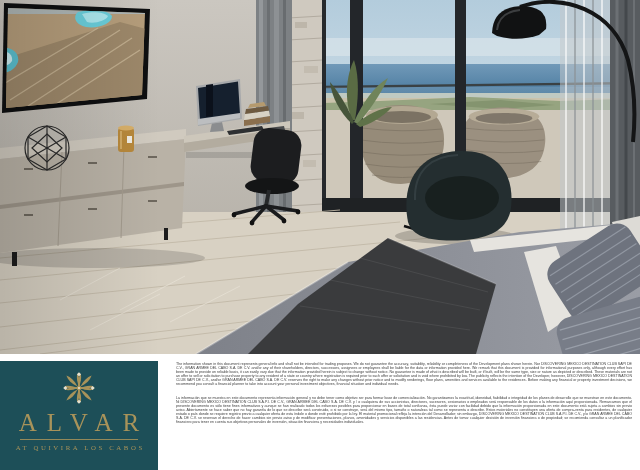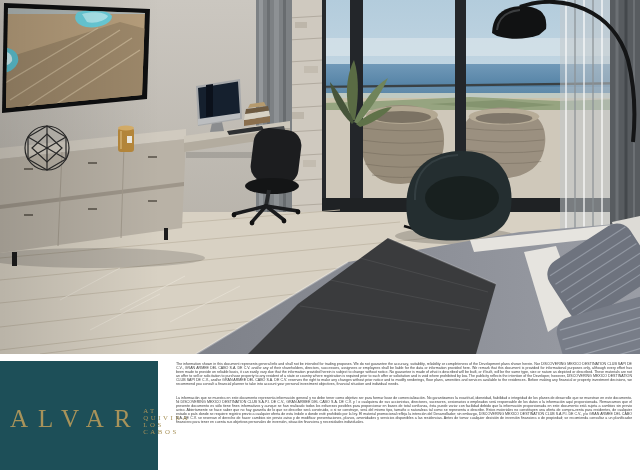--- a/index.html
+++ b/index.html
@@ -1,20 +1,20 @@
 <!DOCTYPE html>
 <html><head>
 <meta charset="utf-8">
 <style>
   html,body{margin:0;padding:0;background:#ffffff;}
   .page{position:relative;width:640px;height:470px;background:#ffffff;overflow:hidden;
         font-family:"Liberation Sans",sans-serif;}
   .photo{position:absolute;left:0;top:0;width:640px;height:354px;display:block;}
   .logo-box{position:absolute;left:0;top:361px;width:158px;height:109px;
-            display:flex;align-items:center;justify-content:flex-start;
+            display:flex;flex-direction:column;align-items:center;justify-content:flex-start;
             padding-top:6px;box-sizing:border-box;}
   .brand-name{font-family:"Liberation Serif",serif;font-size:25px;line-height:26px;
               letter-spacing:10px;padding-left:10px;margin-top:1px;font-weight:400;}
   .brand-divider{width:118px;height:1px;margin-top:3px;opacity:.85;}
   .brand-tagline{font-family:"Liberation Serif",serif;font-size:6.8px;letter-spacing:2.6px;
                  padding-left:2.6px;margin-top:4px;font-weight:400;}
   .disclaimer{position:absolute;left:176px;top:363px;width:456px;color:#3b3b3b;
               font-size:3.6px;line-height:1.09;text-align:justify;}
   .disclaimer p{margin:0 0 11px 0;}
 </style>

